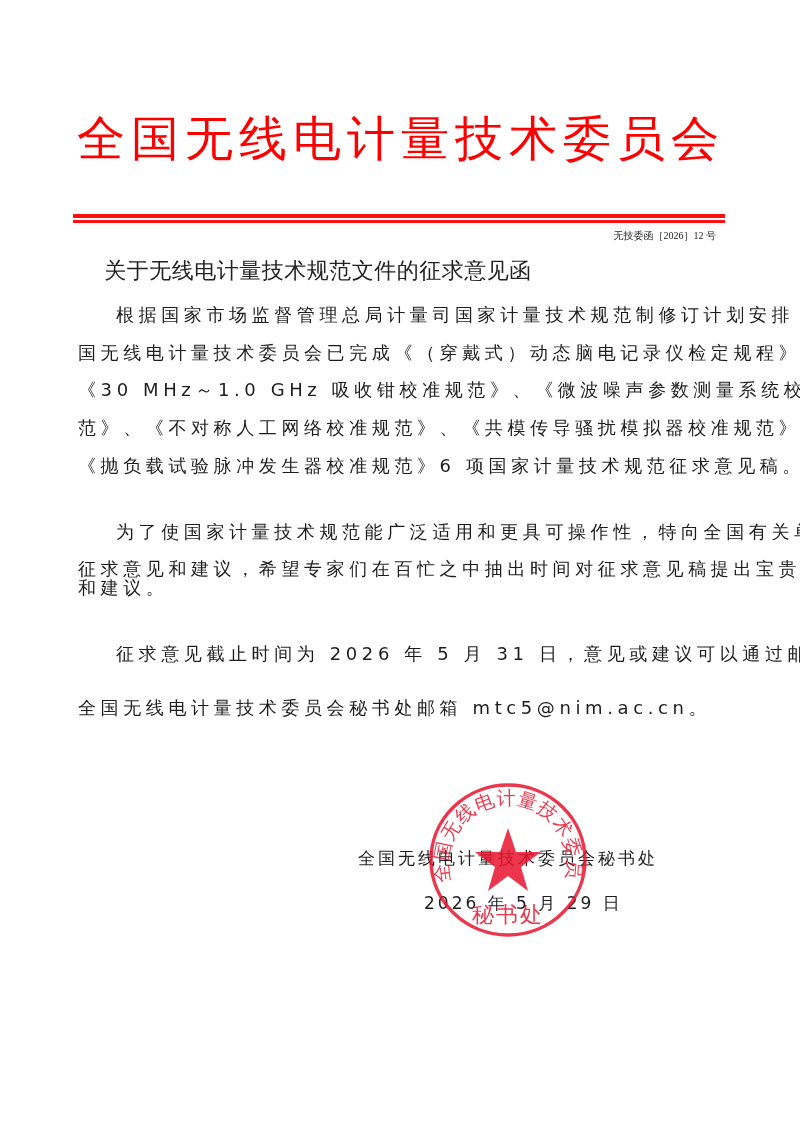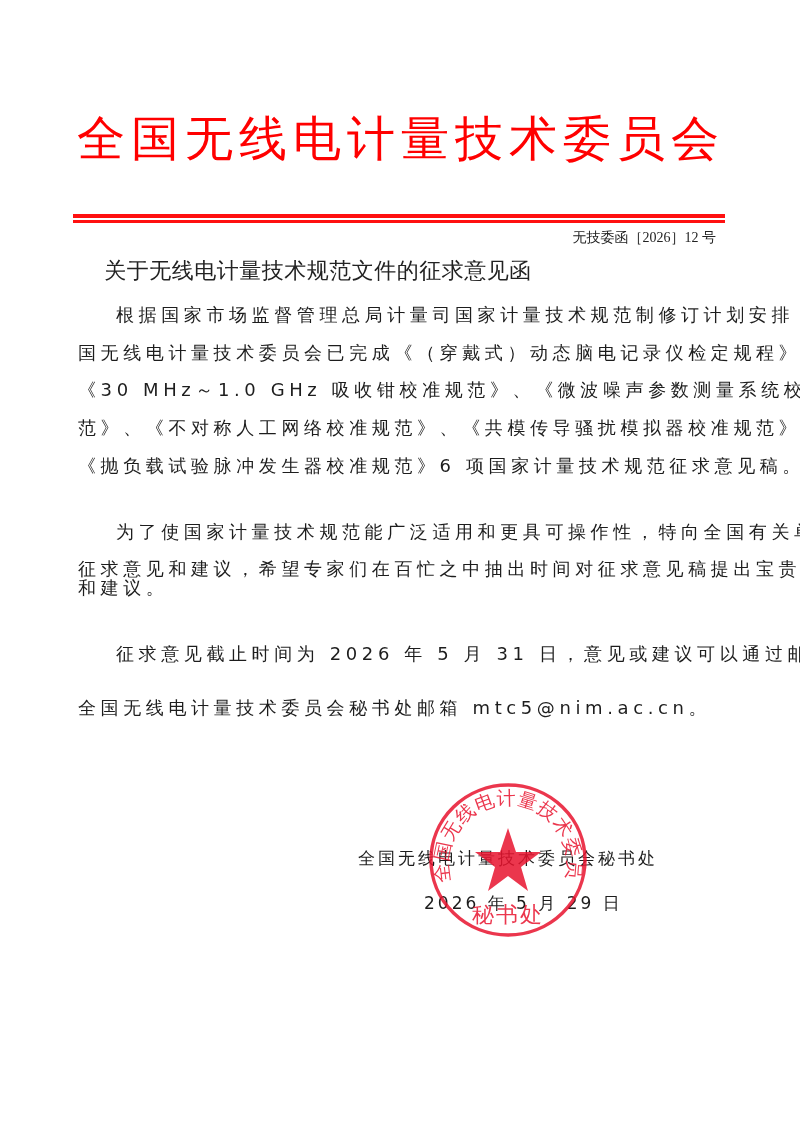--- a/index.html
+++ b/index.html
@@ -1,21 +1,21 @@
 <!DOCTYPE html>
 <html><head>
 <meta charset="utf-8">
 <style>
   html, body { margin: 0; padding: 0; background: #ffffff; }
   body { width: 800px; height: 1131px; position: relative; overflow: hidden; font-family: "DejaVu Serif", "Liberation Serif", serif; color: #1a1a1a; }
   .letterhead { position: absolute; left: 70px; top: 108px; width: 662px; text-align: center; color: #ff0000; font-family: "DejaVu Sans", "Liberation Sans", sans-serif; font-size: 48px; letter-spacing: 6px; line-height: 60px; white-space: nowrap; font-weight: normal; }
   .rule { position: absolute; left: 73px; width: 652px; background: #ff1010; }
   .rule.r1 { top: 214px; height: 4px; }
   .rule.r2 { top: 220px; height: 3px; }
-  .docno { position: absolute; right: 84px; top: 229px; font-size: 14px; color: #222; white-space: nowrap; font-family: "Liberation Serif", "DejaVu Serif", serif; }
+  .docno { position: absolute; right: 84px; top: 229px; font-size: 10px; color: #222; white-space: nowrap; font-family: "Liberation Serif", "DejaVu Serif", serif; }
   .doctitle { position: absolute; left: 0; width: 636px; top: 256px; text-align: center; font-size: 22px; color: #222; letter-spacing: 0.5px; font-family: Liberation Serif, serif; }
   .body-line { position: absolute; left: 78px; font-size: 18px; letter-spacing: 4.6px; white-space: nowrap; color: #1d1d1d; line-height: 24px; font-family: "DejaVu Sans", "Liberation Sans", sans-serif; }
   .indent { left: 116px; }
   .sig { position: absolute; font-size: 17px; letter-spacing: 3px; white-space: nowrap; color: #1d1d1d; font-family: "DejaVu Sans", "Liberation Sans", sans-serif; z-index: 2; text-align: center; }
   .seal { position: absolute; left: 428px; top: 782px; width: 160px; height: 156px; z-index: 3; opacity: 0.85; }
 </style>
 </head>
 <body>
 
 <div class="letterhead">全国无线电计量技术委员会</div>

